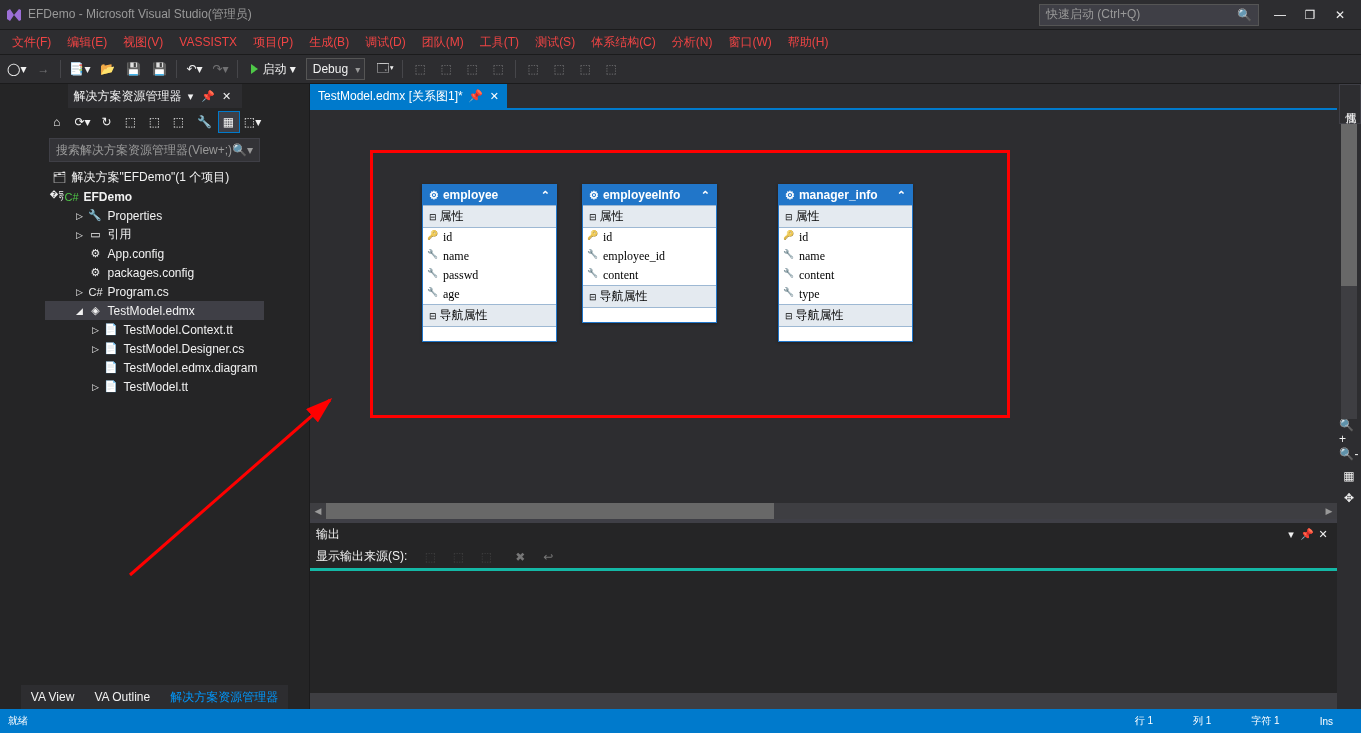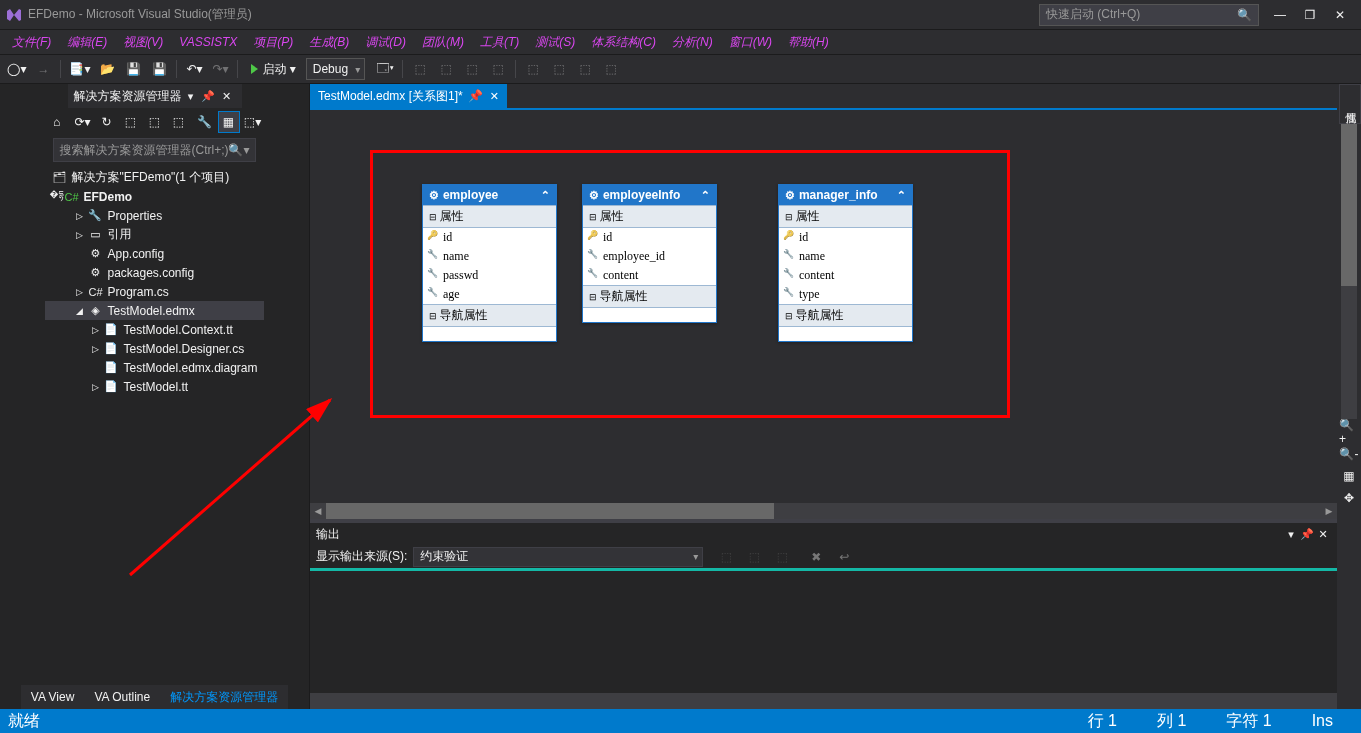--- a/index.html
+++ b/index.html
@@ -8,21 +8,21 @@
   
   .titlebar { height:30px; background:#2d2d30; display:flex; align-items:center; padding:0 6px; border-bottom:1px solid #1b1b1c; }
   .titlebar .vsicon { width:16px; height:16px; margin-right:6px; }
   .titlebar .title { color:#999; font-size:12px; flex:0 0 auto; }
   .titlebar .spacer { flex:1; }
   .titlebar .quicklaunch { width:220px; height:22px; background:#3f3f46; border:1px solid #555; color:#999; padding:0 6px; margin-right:6px; display:flex; align-items:center; }
   .titlebar .winbtn { width:30px; height:22px; display:flex; align-items:center; justify-content:center; color:#f1f1f1; }
 
   
   .menubar { height:24px; display:flex; align-items:center; padding:0 4px; }
-  .menubar .mitem { padding:3px 8px; color:#d946ef; display:flex; align-items:center;font-style:italic; }
+  .menubar .mitem { padding:3px 8px; color:#ef4444; display:flex; align-items:center; }
 
   
   .toolbar { height:30px; border-top:1px solid #1b1b1c; border-bottom:1px solid #1b1b1c; display:flex; align-items:center; padding:0 4px; gap:2px; }
   .toolbar .tbtn { min-width:24px; height:24px; display:flex; align-items:center; justify-content:center; color:#f1f1f1; padding:0 3px; }
   .toolbar .sep { width:1px; height:18px; background:#46464a; margin:0 3px; }
   .toolbar .startbtn { display:flex; align-items:center; color:#f1f1f1; padding:0 8px; }
   .toolbar .startbtn .tri { width:0; height:0; border-left:7px solid #4ec847; border-top:5px solid transparent; border-bottom:5px solid transparent; margin-right:4px; }
   .toolbar .cfgselect { height:22px; background:#333337; border:1px solid #555; color:#f1f1f1; padding:0 16px 0 6px; display:flex; align-items:center; position:relative; }
   .toolbar .cfgselect:after { content:"▾"; position:absolute; right:4px; color:#999; font-size:10px; }
   .dim { opacity:.35; }
@@ -95,21 +95,21 @@
 
   
   .arrow { position:absolute; left:120px; top:390px; pointer-events:none; }
 
   
   .bottomtabs { height:24px; background:#2d2d30; display:flex; align-items:center; }
   .bottomtabs .btab { padding:4px 10px; color:#f1f1f1; }
   .bottomtabs .btab.active { color:#0097fb; }
 
   
-  .statusbar { height:24px; background:#007acc; color:#fff; display:flex; align-items:center; padding:0 8px; font-size:16px; }
+  .statusbar { height:24px; background:#007acc; color:#fff; display:flex; align-items:center; padding:0 8px; font-size:10px; }
   .statusbar .sp { flex:1; }
   .statusbar .cell { margin:0 20px; }
 
   
   .rightdock { position:absolute; right:0; top:84px; width:22px; height:40px; background:#2d2d30; writing-mode:vertical-rl; text-align:center; font-size:11px; color:#f1f1f1; padding:4px 2px; border:1px solid #3f3f46; }
 </style>
 </head>
 <body>
 
 <div class="titlebar">
@@ -193,21 +193,21 @@
       <div class="tbtn">↻</div>
       <div class="tbtn">⬚</div>
       <div class="tbtn">⬚</div>
       <div class="tbtn">⬚</div>
       <div class="sep"></div>
       <div class="tbtn">🔧</div>
       <div class="tbtn active">▦</div>
       <div class="tbtn">⬚▾</div>
     </div>
     <div class="solsearch">
-      <span class="stxt">搜索解决方案资源管理器(Ctrl+;)</span>
+      <span class="stxt">搜索解决方案资源管理器(View+;)</span>
       <span>🔍▾</span>
     </div>
     <div class="tree">
       <div class="tnode">
         <span class="ind" style="width:4px"></span>
         <span class="ticon">🗂</span>
         <span class="ttxt">解决方案"EFDemo"(1 个项目)</span>
       </div>
       <div class="tnode">
         <span class="ind" style="width:4px"></span>
@@ -352,23 +352,20 @@
 
     <div class="output" style="margin-right:24px">
       <div class="outhead">
         <span class="otxt">输出</span>
         <span class="obtn">▾</span>
         <span class="obtn">📌</span>
         <span class="obtn">✕</span>
       </div>
       <div class="outtools">
         <span>显示输出来源(S):</span>
-        <div class="srcselect">
-          <span>约束验证</span>
-        </div>
         <div class="sep"></div>
         <div class="obtn2 dim">⬚</div>
         <div class="obtn2 dim">⬚</div>
         <div class="obtn2 dim">⬚</div>
         <div class="sep"></div>
         <div class="obtn2">✖</div>
         <div class="obtn2">↩</div>
       </div>
       <div class="outbody"></div>
       <div class="outscroll"></div>

